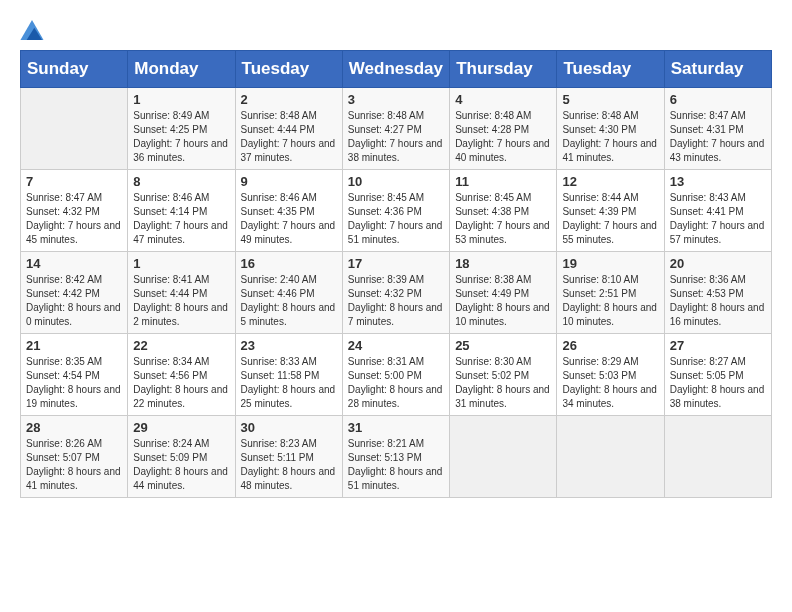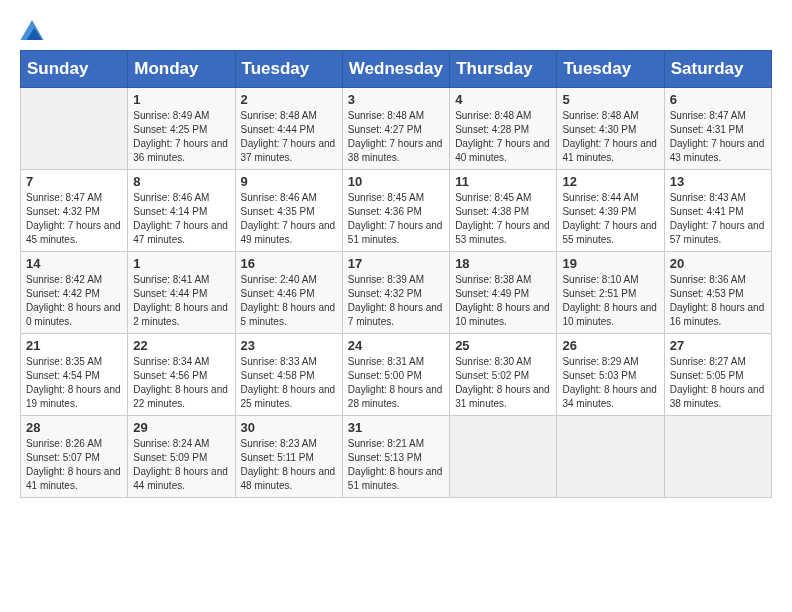--- a/index.html
+++ b/index.html
@@ -310,21 +310,21 @@
         <div class="day-info">
           <span>Sunrise: 8:34 AM</span><br>
           <span>Sunset: 4:56 PM</span><br>
           <span>Daylight: 8 hours and 22 minutes.</span>
         </div>
         </td>
         <td>
           <span class="day-number">23</span>
         <div class="day-info">
           <span>Sunrise: 8:33 AM</span><br>
-          <span>Sunset: 4:58 PM</span><br>
+          <span>Sunset: 11:58 PM</span><br>
           <span>Daylight: 8 hours and 25 minutes.</span>
         </div>
         </td>
         <td>
           <span class="day-number">24</span>
         <div class="day-info">
           <span>Sunrise: 8:31 AM</span><br>
           <span>Sunset: 5:00 PM</span><br>
           <span>Daylight: 8 hours and 28 minutes.</span>
         </div>

